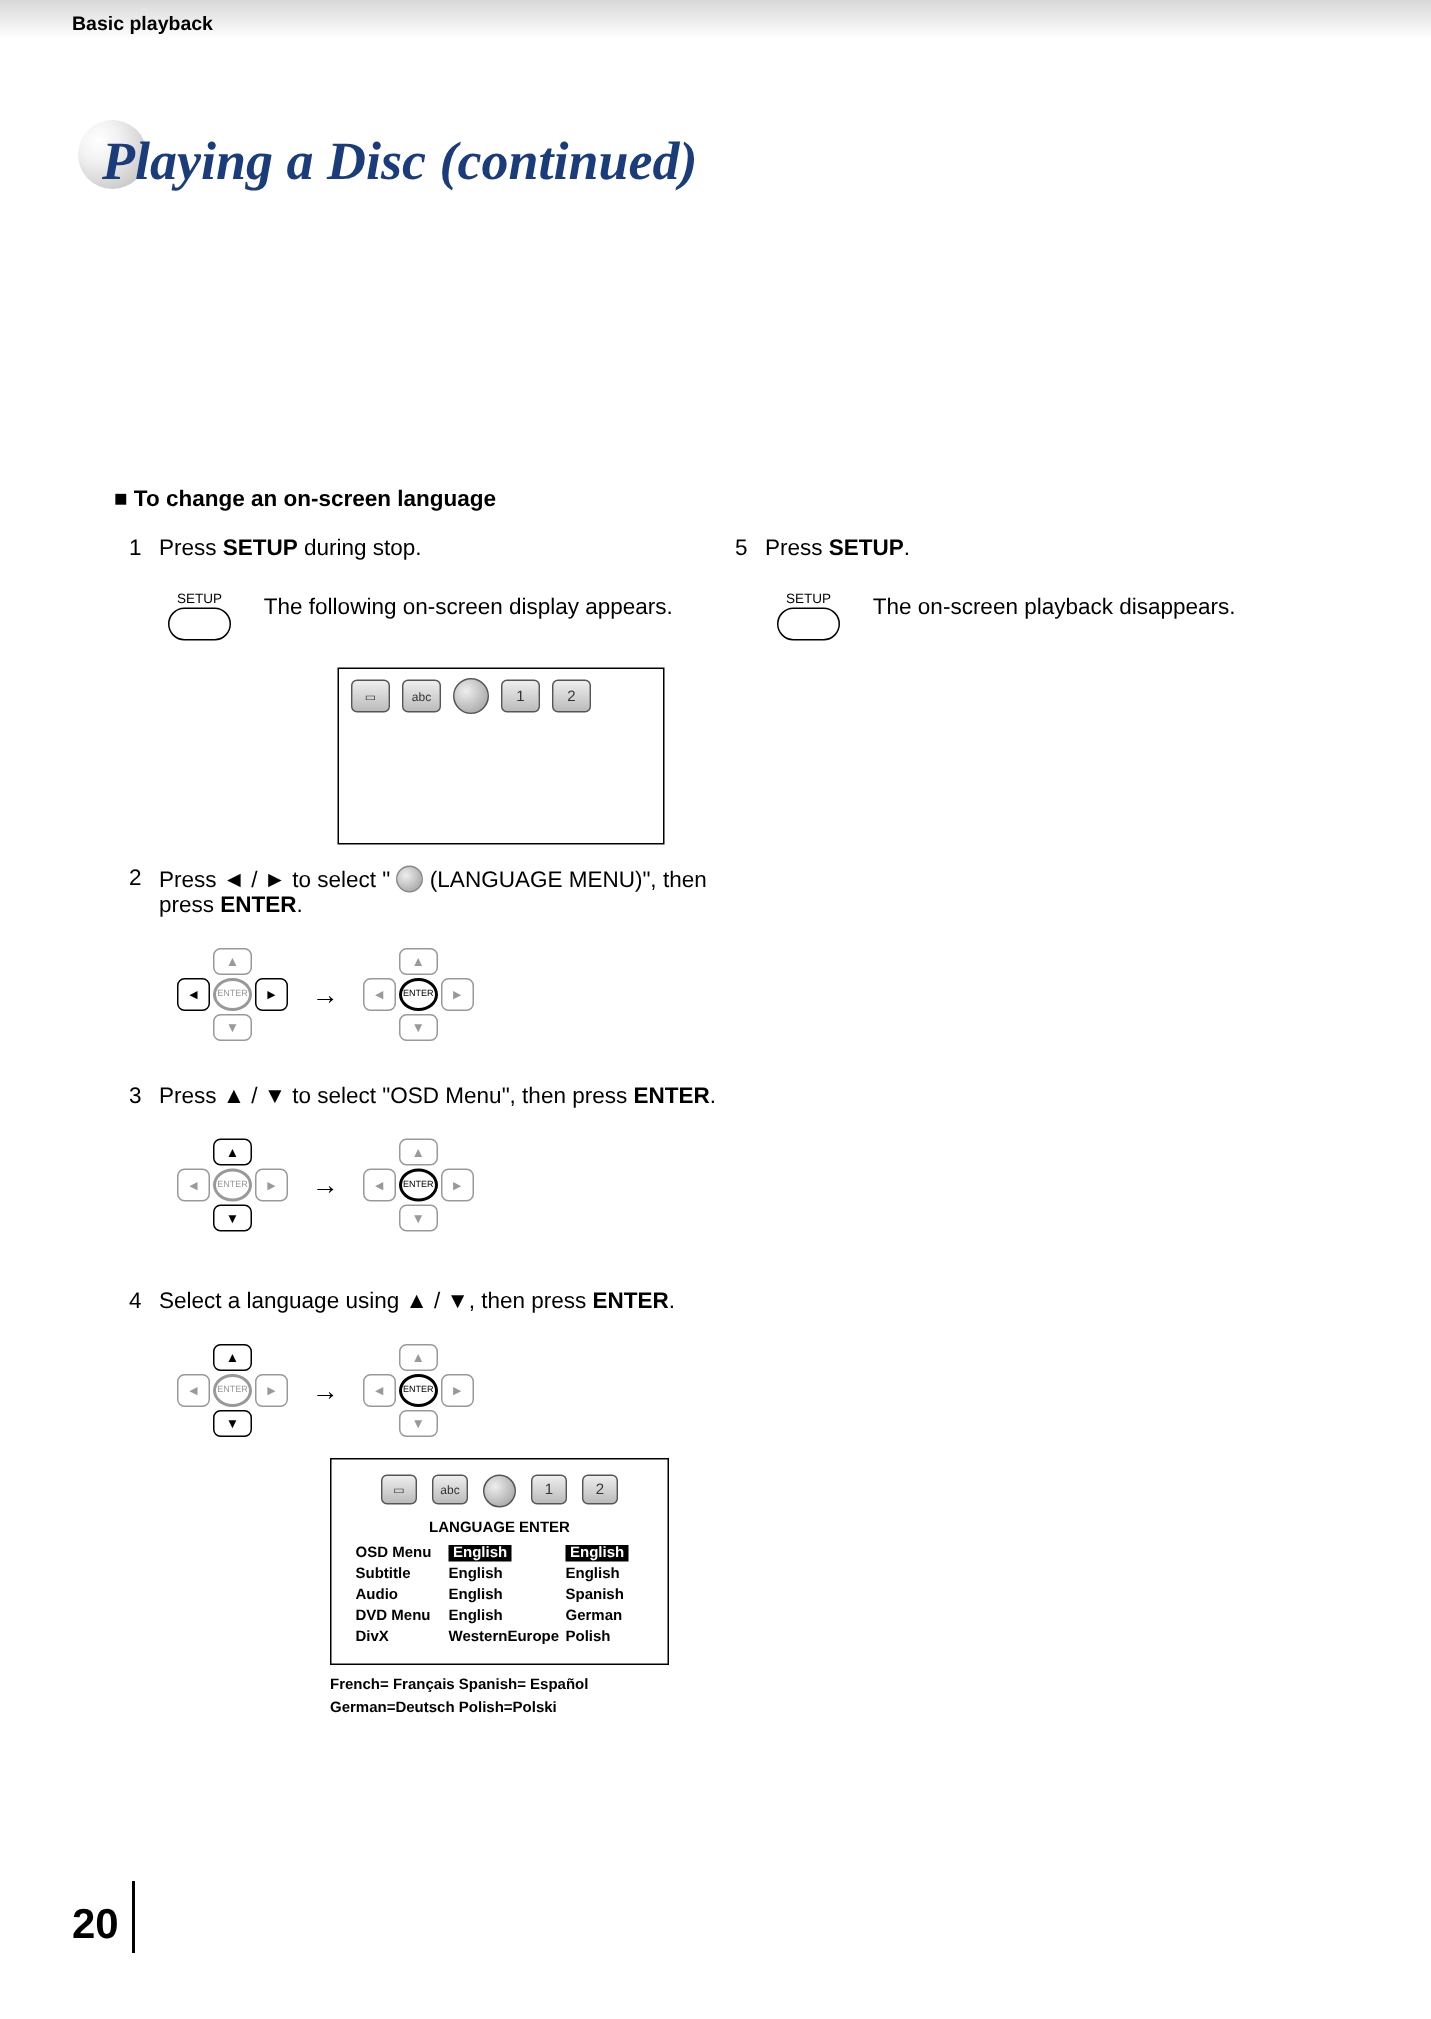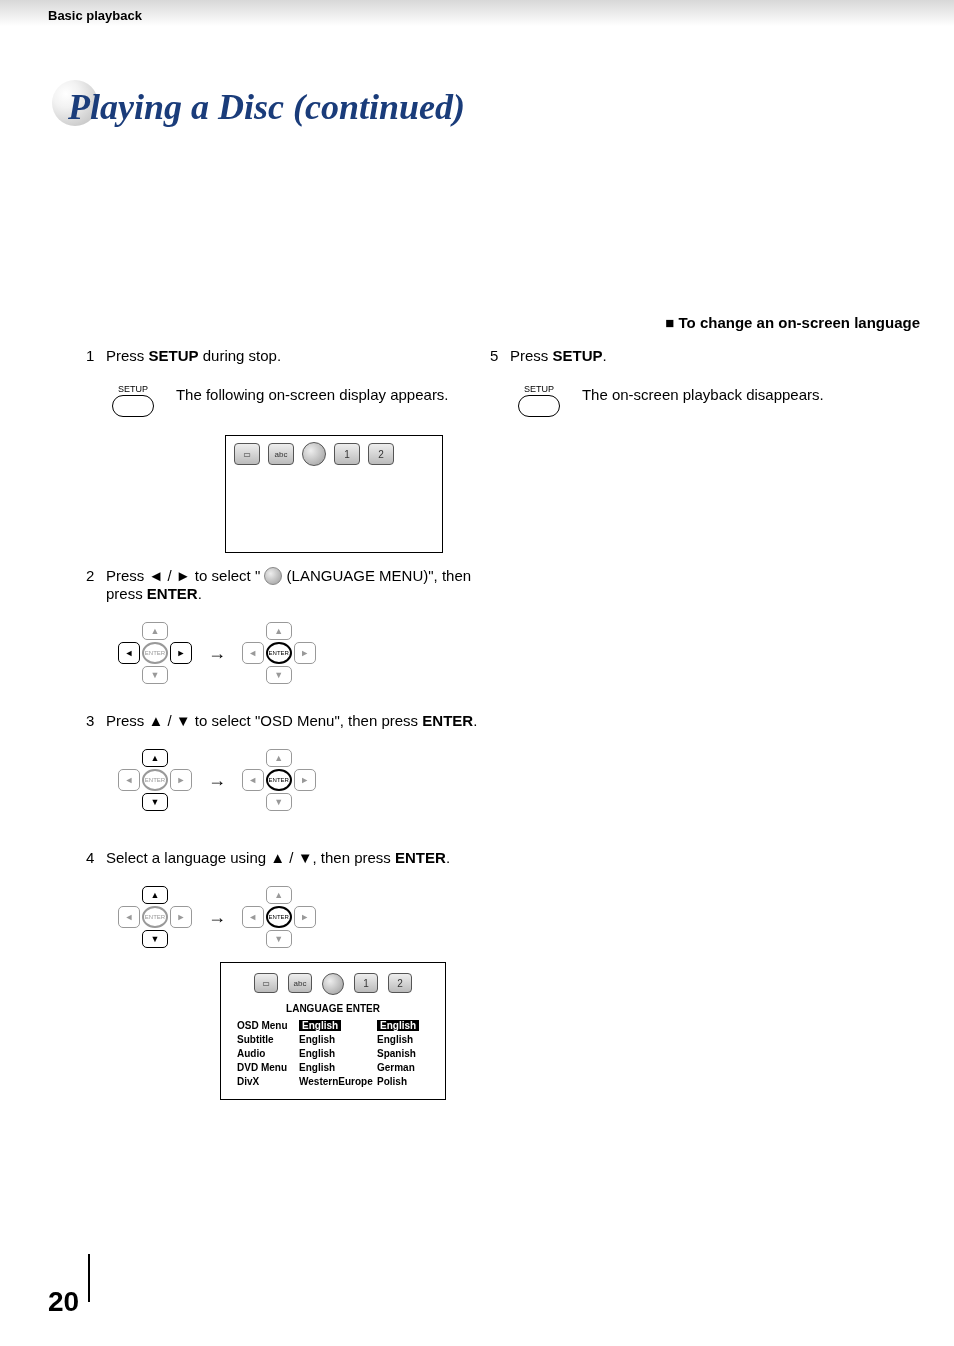--- a/index.html
+++ b/index.html
@@ -59,22 +59,21 @@
     font-weight: bold;
     background: linear-gradient(to bottom, #fff 0%, #fff 60%, #d7d7d7 100%);
     border-right: none;
   }
   .content {
     padding: 10px 0 0 0;
   }
   .sub-heading {
     font-weight: bold;
     font-size: 15px;
-    margin: 6px 0 10px 16px;
-    text-align: right;
+    margin: 16px 0 10px 16px;
   }
   .sub-heading::before {
     content: "■ ";
   }
   .columns {
     display: flex;
   }
   .col { flex: 1; }
   .step {
     display: flex;
@@ -206,21 +205,21 @@
   }
   .footnote {
     font-size:10px;
     font-weight:bold;
     margin: 6px 0 0 160px;
     line-height:1.5;
   }
   .page-num {
     position:absolute;
     left: 48px;
-    bottom: 28px;
+    bottom: 47px;
     font-size: 28px;
     font-weight: bold;
   }
   .page-rule {
     position:absolute;
     left: 88px;
     bottom: 44px;
     width: 1.5px;
     height: 48px;
     background:#000;
@@ -406,20 +405,24 @@
             <span>DVD Menu</span>
             <span>English</span>
             <span>German</span>
 
             <span>DivX</span>
             <span>WesternEurope</span>
             <span>Polish</span>
           </div>
         </div>
 
+        <div class="footnote">
+          <div>French= Français   Spanish= Español</div>
+          <div>German=Deutsch   Polish=Polski</div>
+        </div>
 
       </div>
 
       <div class="col">
         <div class="step" style="margin-left:0;">
           <div class="step-num">5</div>
           <div class="step-body">
             <span>Press </span><b>SETUP</b><span>.</span>
           </div>
         </div>

